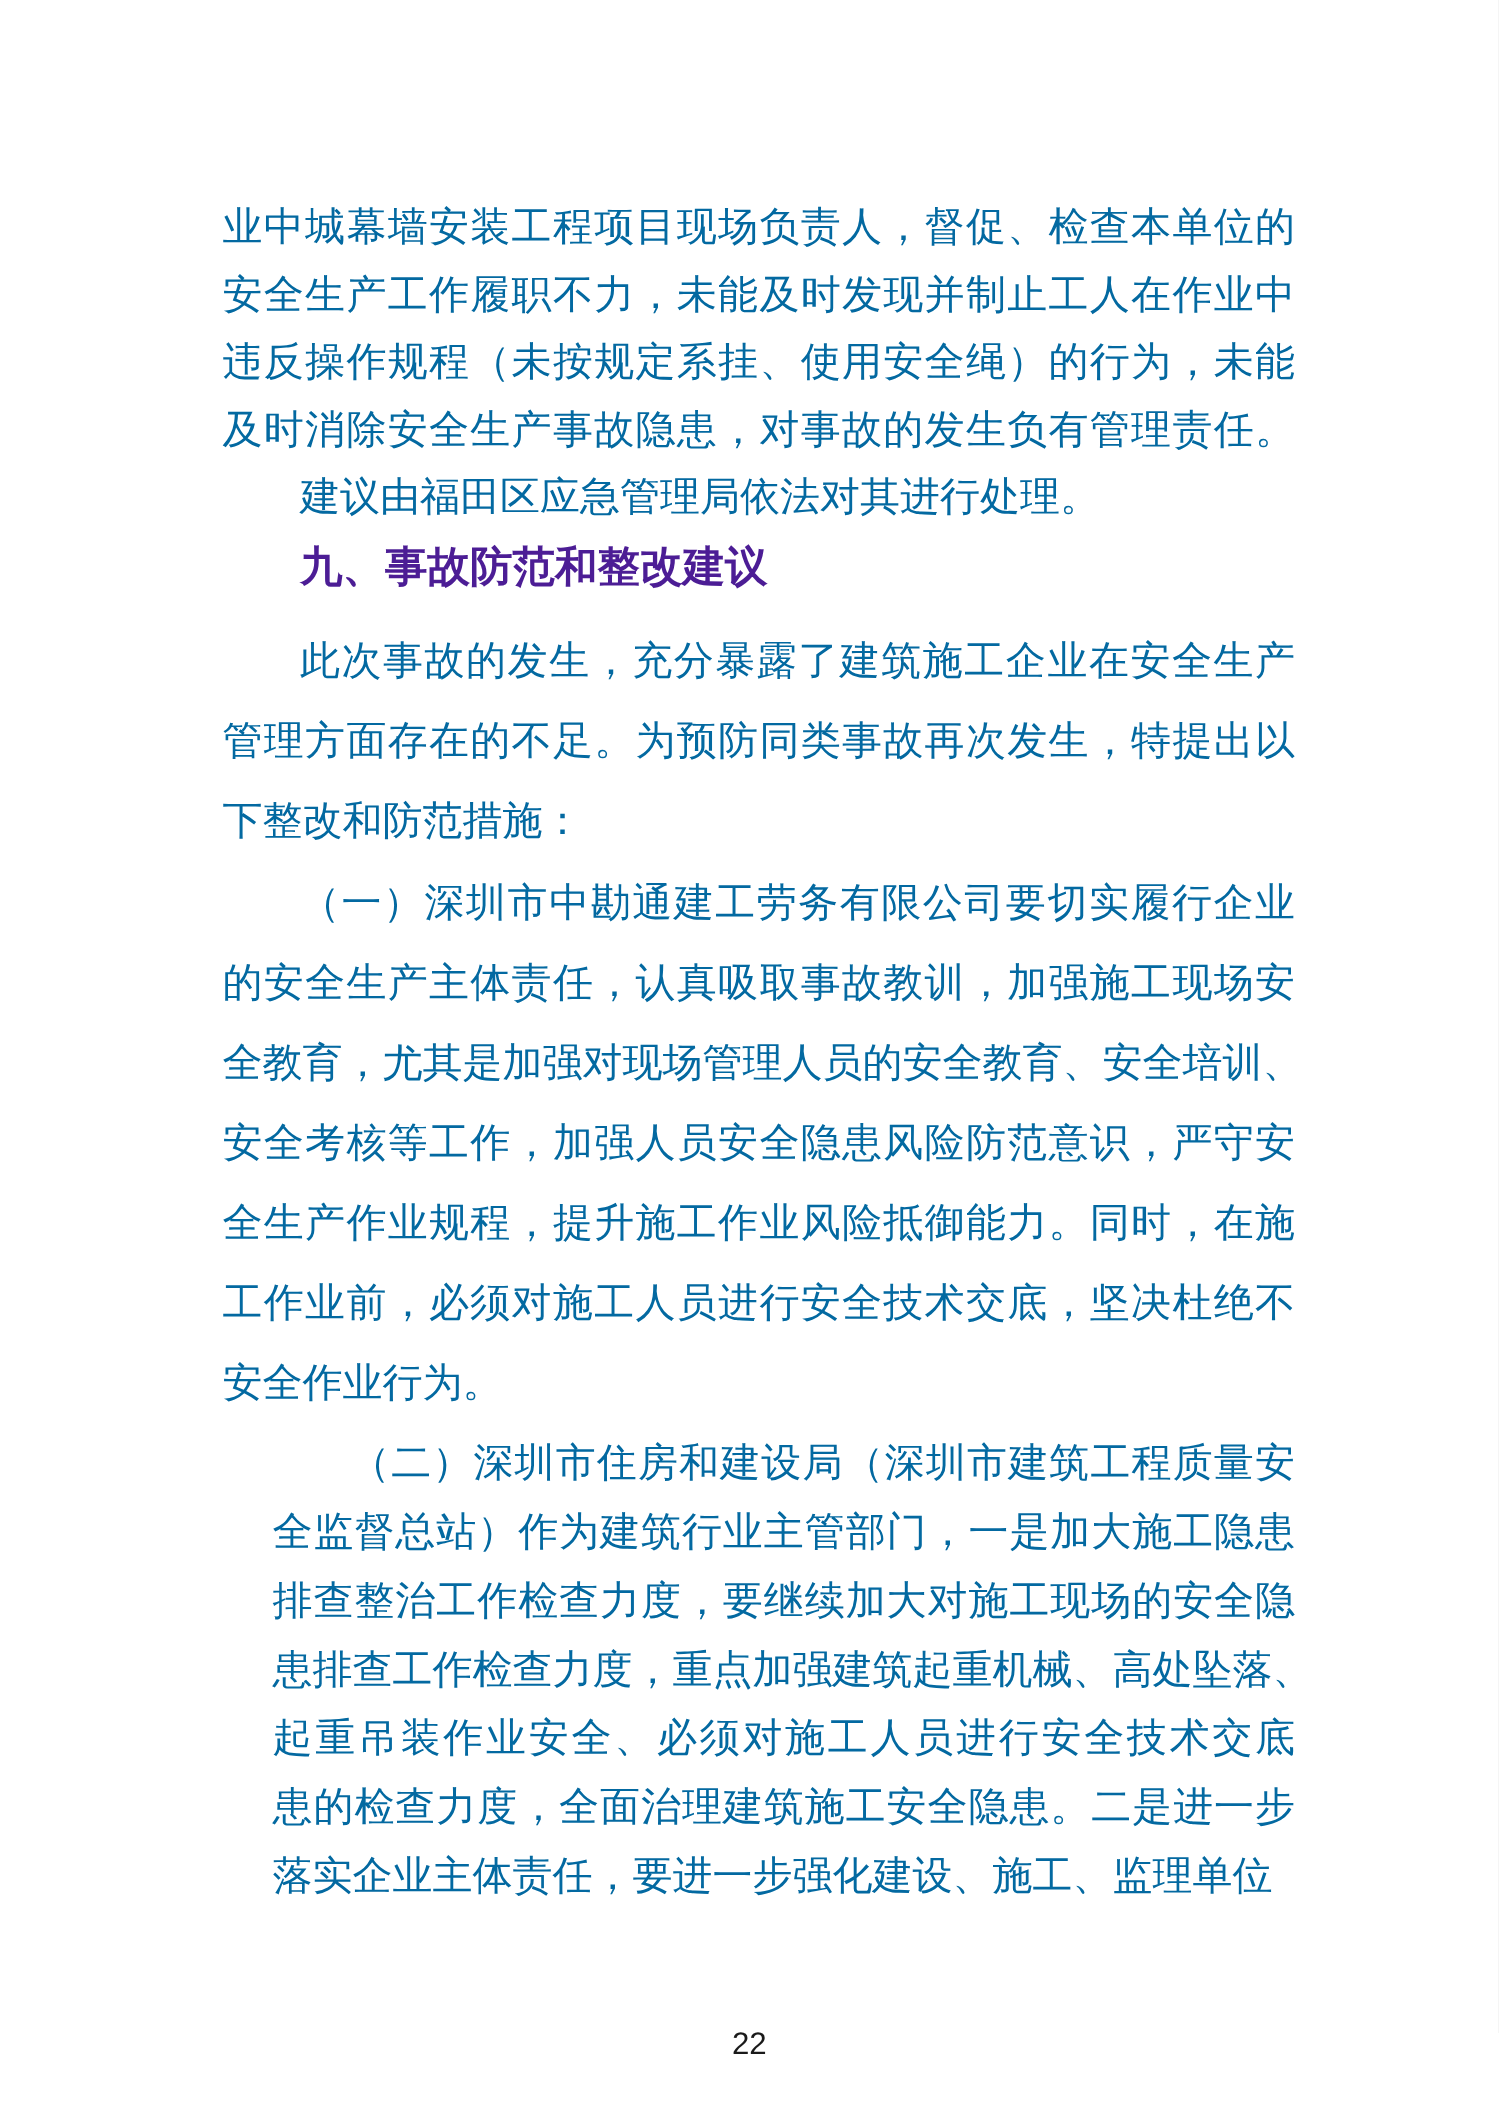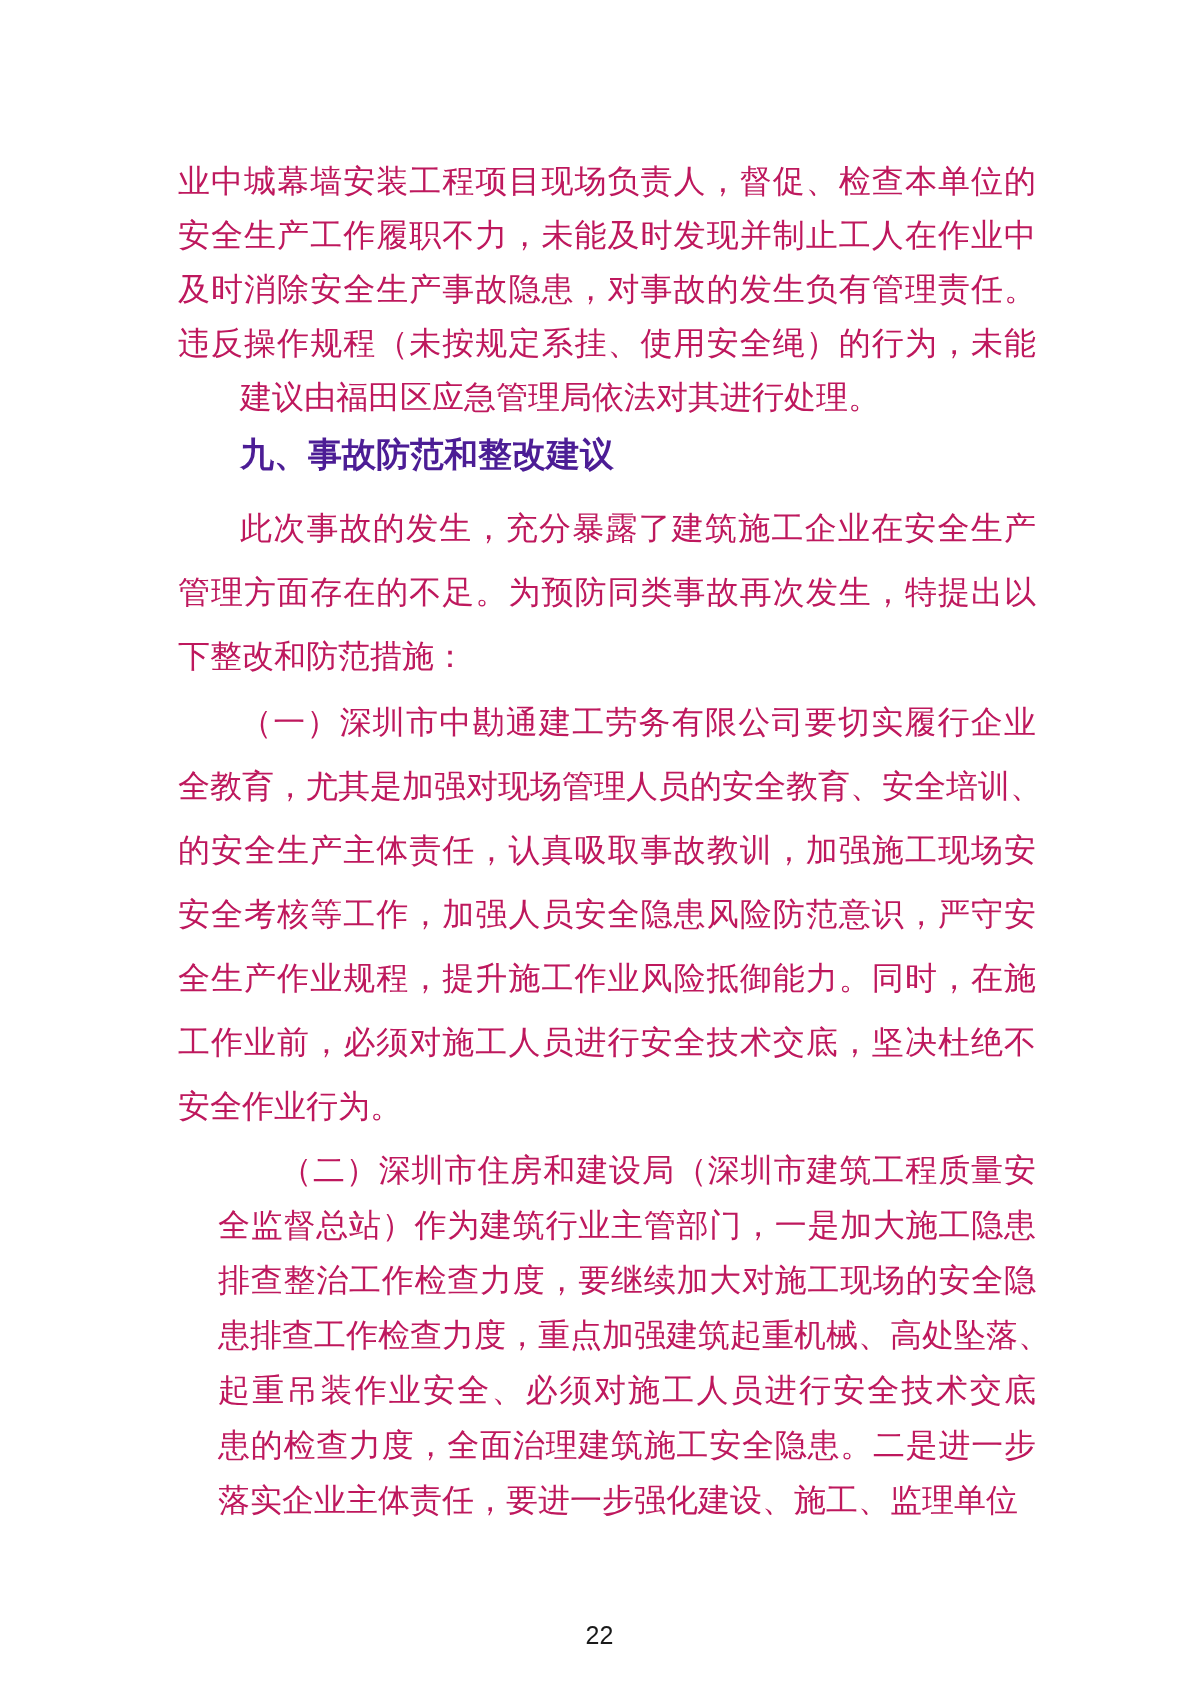--- a/index.html
+++ b/index.html
@@ -18,21 +18,21 @@
     color: #151515;
   }
   .column {
     position: absolute;
     left: 178px;
     top: 154px;
     width: 858px;
   }
   .ln {
     font-size: 32px;
-    color: #be185d;
+    color: #0369a1;
     text-align: justify;
     text-align-last: justify;
     text-justify: inter-character;
     white-space: nowrap;
   }
   
   .b1 .ln   { line-height: 54px; }
   .p3 .ln   { line-height: 64px; }
   .p4 .ln   { line-height: 64px; }
   .p5 .ln   { line-height: 55px; margin-left: 40px; }
@@ -67,37 +67,37 @@
 </style>
 </head>
 <body>
 
 <div class="page">
   <div class="column">
 
     <div class="b1">
       <div class="ln">业中城幕墙安装工程项目现场负责人，督促、检查本单位的</div>
       <div class="ln">安全生产工作履职不力，未能及时发现并制止工人在作业中</div>
+      <div class="ln">违反操作规程（未按规定系挂、使用安全绳）的行为，未能</div>
       <div class="ln">及时消除安全生产事故隐患，对事故的发生负有管理责任。</div>
-      <div class="ln">违反操作规程（未按规定系挂、使用安全绳）的行为，未能</div>
       <div class="ln ind end">建议由福田区应急管理局依法对其进行处理。</div>
     </div>
 
     <div class="heading">九、事故防范和整改建议</div>
 
     <div class="p3">
       <div class="ln ind">此次事故的发生，充分暴露了建筑施工企业在安全生产</div>
       <div class="ln">管理方面存在的不足。为预防同类事故再次发生，特提出以</div>
       <div class="ln end">下整改和防范措施：</div>
     </div>
 
     <div class="p4">
       <div class="ln ind">（一）深圳市中勘通建工劳务有限公司要切实履行企业</div>
+      <div class="ln">的安全生产主体责任，认真吸取事故教训，加强施工现场安</div>
       <div class="ln">全教育，尤其是加强对现场管理人员的安全教育、安全培训、</div>
-      <div class="ln">的安全生产主体责任，认真吸取事故教训，加强施工现场安</div>
       <div class="ln">安全考核等工作，加强人员安全隐患风险防范意识，严守安</div>
       <div class="ln">全生产作业规程，提升施工作业风险抵御能力。同时，在施</div>
       <div class="ln">工作业前，必须对施工人员进行安全技术交底，坚决杜绝不</div>
       <div class="ln end">安全作业行为。</div>
     </div>
 
     <div class="p5">
       <div class="ln ind">（二）深圳市住房和建设局（深圳市建筑工程质量安</div>
       <div class="ln">
         <span>全监督总站）作为建筑行业主管部门，</span><span class="bold-run">一是</span><span>加大施工隐患</span>

